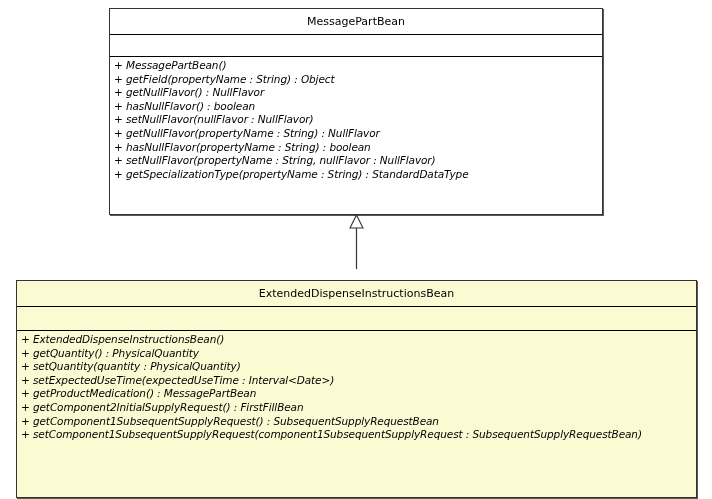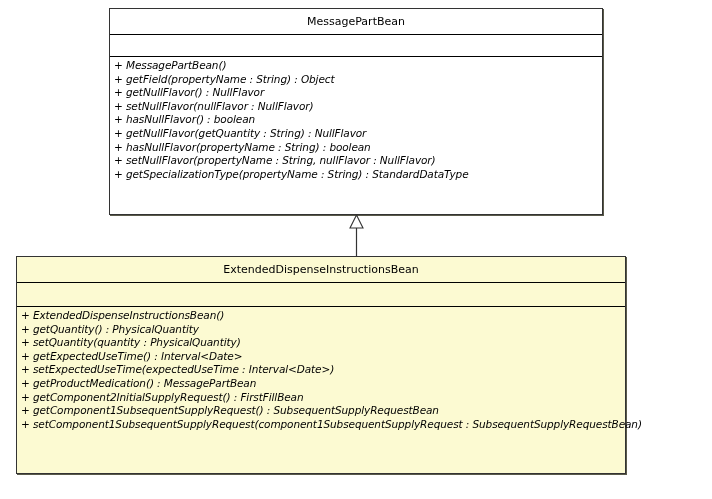--- a/index.html
+++ b/index.html
@@ -64,22 +64,22 @@
     width: 494px;
     height: 207px;
     background: #ffffff;
   }
   #parent-class .title-compartment { height: 26px; }
   #parent-class .attr-compartment  { height: 22px; }
 
   
   #child-class {
     left: 16px;
-    top: 256px;
-    width: 610px;
+    top: 280px;
+    width: 681px;
     height: 218px;
     background: #fcfad2;
   }
   #child-class .title-compartment { height: 26px; }
   #child-class .attr-compartment  { height: 24px; }
 
   
   #generalization {
     position: absolute;
     left: 347px;
@@ -94,44 +94,43 @@
 
 <div id="diagram-canvas">
 
   <div class="uml-class" id="parent-class">
     <div class="compartment title-compartment">MessagePartBean</div>
     <div class="compartment attr-compartment"></div>
     <div class="compartment ops-compartment">
       <div class="member">+ MessagePartBean()</div>
       <div class="member">+ getField(propertyName : String) : Object</div>
       <div class="member">+ getNullFlavor() : NullFlavor</div>
+      <div class="member">+ hasNullFlavor() : boolean</div>
       <div class="member">+ setNullFlavor(nullFlavor : NullFlavor)</div>
-      <div class="member">+ hasNullFlavor() : boolean</div>
-      <div class="member">+ getNullFlavor(getQuantity : String) : NullFlavor</div>
+      <div class="member">+ getNullFlavor(propertyName : String) : NullFlavor</div>
       <div class="member">+ hasNullFlavor(propertyName : String) : boolean</div>
       <div class="member">+ setNullFlavor(propertyName : String, nullFlavor : NullFlavor)</div>
       <div class="member">+ getSpecializationType(propertyName : String) : StandardDataType</div>
     </div>
   </div>
 
   <div id="generalization">
     <svg width="19" height="55" viewBox="0 0 19 55">
       <line x1="9.5" y1="14" x2="9.5" y2="55" stroke="#333333" stroke-width="1.2"></line>
       <polygon points="9.5,1 16,14 3,14" fill="#ffffff" stroke="#333333" stroke-width="1.1"></polygon>
     </svg>
   </div>
 
   <div class="uml-class" id="child-class">
     <div class="compartment title-compartment">ExtendedDispenseInstructionsBean</div>
     <div class="compartment attr-compartment"></div>
     <div class="compartment ops-compartment">
       <div class="member">+ ExtendedDispenseInstructionsBean()</div>
       <div class="member">+ getQuantity() : PhysicalQuantity</div>
       <div class="member">+ setQuantity(quantity : PhysicalQuantity)</div>
-      <div class="member">+ getExpectedUseTime() : Interval&lt;Date&gt;</div>
       <div class="member">+ setExpectedUseTime(expectedUseTime : Interval&lt;Date&gt;)</div>
       <div class="member">+ getProductMedication() : MessagePartBean</div>
       <div class="member">+ getComponent2InitialSupplyRequest() : FirstFillBean</div>
       <div class="member">+ getComponent1SubsequentSupplyRequest() : SubsequentSupplyRequestBean</div>
       <div class="member">+ setComponent1SubsequentSupplyRequest(component1SubsequentSupplyRequest : SubsequentSupplyRequestBean)</div>
     </div>
   </div>
 
 </div>
 

